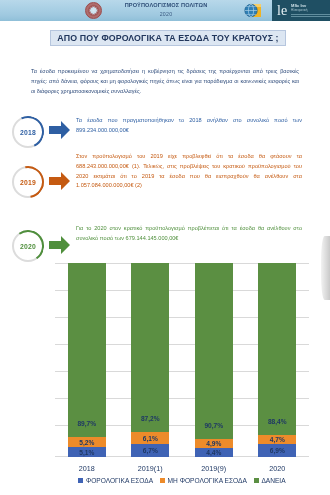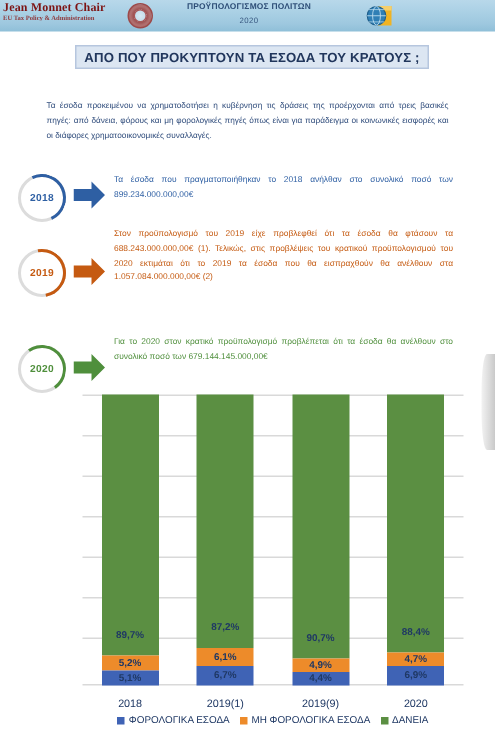--- a/index.html
+++ b/index.html
@@ -204,45 +204,50 @@
   .page-curl{
     position:absolute;right:0px;top:236px;width:9px;height:64px;
     background:linear-gradient(90deg,#f2f2f2 0%,#dcdcdc 55%,#c9c9c9 100%);
     border-radius:40% 0 0 40%;
   }
 </style>
 </head>
 <body>
 
 <div class="header">
-  <div class="hdr-left">
-    <div class="l1">Jean Monnet Chair</div>
-    <div class="l2">EU Tax Policy &amp; Administration</div>
-  </div>
   <div class="hdr-seal"></div>
   <div class="hdr-center">
     <div class="t1">ΠΡΟΫΠΟΛΟΓΙΣΜΟΣ ΠΟΛΙΤΩΝ</div>
     <div class="t2">2020</div>
   </div>
   <div class="hdr-globe">
     <svg width="19" height="19" viewBox="0 0 19 19">
       <rect x="9" y="3" width="9" height="13" fill="#f0b323"></rect>
       <rect x="9" y="3" width="9" height="3" fill="#f5cf6b"></rect>
       <circle cx="8" cy="9.5" r="6.2" fill="#2f7fb5"></circle>
       <circle cx="8" cy="9.5" r="6.2" fill="none" stroke="#1d5d8a" stroke-width="0.7"></circle>
       <ellipse cx="8" cy="9.5" rx="2.6" ry="6.2" fill="none" stroke="#bcdcee" stroke-width="0.6"></ellipse>
       <line x1="1.8" y1="9.5" x2="14.2" y2="9.5" stroke="#bcdcee" stroke-width="0.6"></line>
       <line x1="3" y1="5.4" x2="13" y2="5.4" stroke="#bcdcee" stroke-width="0.5"></line>
       <line x1="3" y1="13.6" x2="13" y2="13.6" stroke="#bcdcee" stroke-width="0.5"></line>
     </svg>
   </div>
+  <div class="hdr-logo-right">
+    <div class="le">le</div>
+    <div class="rtxt">
+      <div class="r1">MSc Inv</div>
+      <div class="r2">Ηλεκτρονική</div>
+      <div class="bar"></div>
+      <div class="bar"></div>
+    </div>
+  </div>
 </div>
 
 <div class="title-banner">
-  <span>ΑΠΟ ΠΟΥ ΠΡΟΚΥΠΤΟΥΝ ΤΑ ΕΣΟΔΑ ΤΟΥ ΚΡΑΤΟΥΣ ;</span>
+  <span>ΑΠΟ ΠΟΥ ΦΟΡΟΛΟΓΙΚΑ ΤΑ ΕΣΟΔΑ ΤΟΥ ΚΡΑΤΟΥΣ ;</span>
 </div>
 
 <div class="intro">Τα έσοδα προκειμένου να χρηματοδοτήσει η κυβέρνηση τις δράσεις της προέρχονται από τρεις βασικές πηγές: από δάνεια, φόρους και μη φορολογικές πηγές όπως είναι για παράδειγμα οι κοινωνικές εισφορές και οι διάφορες χρηματοοικονομικές συναλλαγές.</div>
 
 <div class="bullet" id="b2018">
   <div class="ring">
     <div class="rbase"></div>
     <div class="rarc"></div>
     <span>2018</span>
   </div>

